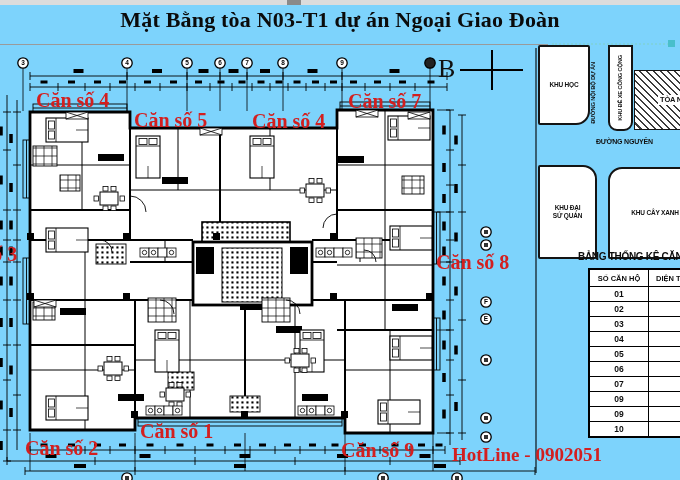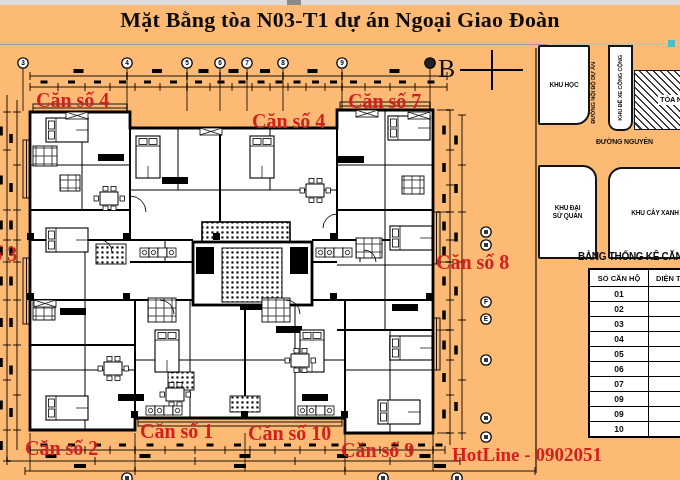--- a/index.html
+++ b/index.html
@@ -1,16 +1,16 @@
 <!DOCTYPE html>
 <html><head>
 <meta charset="utf-8">
 <style>
   html,body{margin:0;padding:0;background:#fff;}
-  .page{position:relative;width:680px;height:480px;background:#fdba74;overflow:hidden;
+  .page{position:relative;width:680px;height:480px;background:#7dd3fc;overflow:hidden;
         font-family:"Liberation Sans","DejaVu Sans",sans-serif;}
   .topstrip{position:absolute;left:0;top:0;width:680px;height:5px;background:#dcdcdc;}
   .smudge{position:absolute;left:287px;top:0;width:14px;height:5px;background:#8a8a8a;}
   .title{position:absolute;left:0;top:7px;width:680px;text-align:center;
          font-family:"Liberation Serif","DejaVu Serif",serif;font-weight:bold;
          font-size:22px;color:#0b0b0b;letter-spacing:.2px;white-space:nowrap;}
   .title-rule{position:absolute;left:0;top:44px;width:548px;height:1px;background:#9a9a9a;}
   .teal-dash{position:absolute;left:552px;top:43px;width:120px;border-top:2px dotted #7fd2da;opacity:.8;}
   .teal-dot{position:absolute;left:668px;top:40px;width:7px;height:7px;background:#49bfcb;}
   svg.plan{position:absolute;left:0;top:0;width:680px;height:480px;}
@@ -461,27 +461,27 @@
         <circle cx="127" cy="478" r="5.2" fill="#fff" stroke="#000" stroke-width="1.3"></circle>
         <rect x="125" y="476" width="4" height="4" fill="#333"></rect>
         <circle cx="383" cy="478" r="5.2" fill="#fff" stroke="#000" stroke-width="1.3"></circle>
         <rect x="381" y="476" width="4" height="4" fill="#333"></rect>
         <circle cx="457" cy="478" r="5.2" fill="#fff" stroke="#000" stroke-width="1.3"></circle>
         <rect x="455" y="476" width="4" height="4" fill="#333"></rect>
       </g>
   </svg>
 
   <div class="apt" style="left:36px;top:90px">Căn số 4</div>
+  <div class="apt" style="left:134px;top:110px">Căn số 5</div>
   <div class="apt" style="left:252px;top:111px">Căn số 4</div>
   <div class="apt" style="left:348px;top:91px">Căn số 7</div>
   <div class="apt" style="left:-56px;top:244px">Căn số 3</div>
   <div class="apt" style="left:436px;top:252px">Căn số 8</div>
   <div class="apt" style="left:25px;top:438px">Căn số 2</div>
   <div class="apt" style="left:140px;top:421px">Căn số 1</div>
-  <div class="apt" style="left:248px;top:423px">Căn số 10</div>
   <div class="apt" style="left:341px;top:440px">Căn số 9</div>
 
   <div class="b-label">B</div>
 
   <div class="sitemap">
     <div class="blk blk-school">
       <span>KHU HỌC</span>
     </div>
     <div class="road-internal">
       <span class="vtext">ĐƯỜNG NỘI BỘ DỰ ÁN</span>

